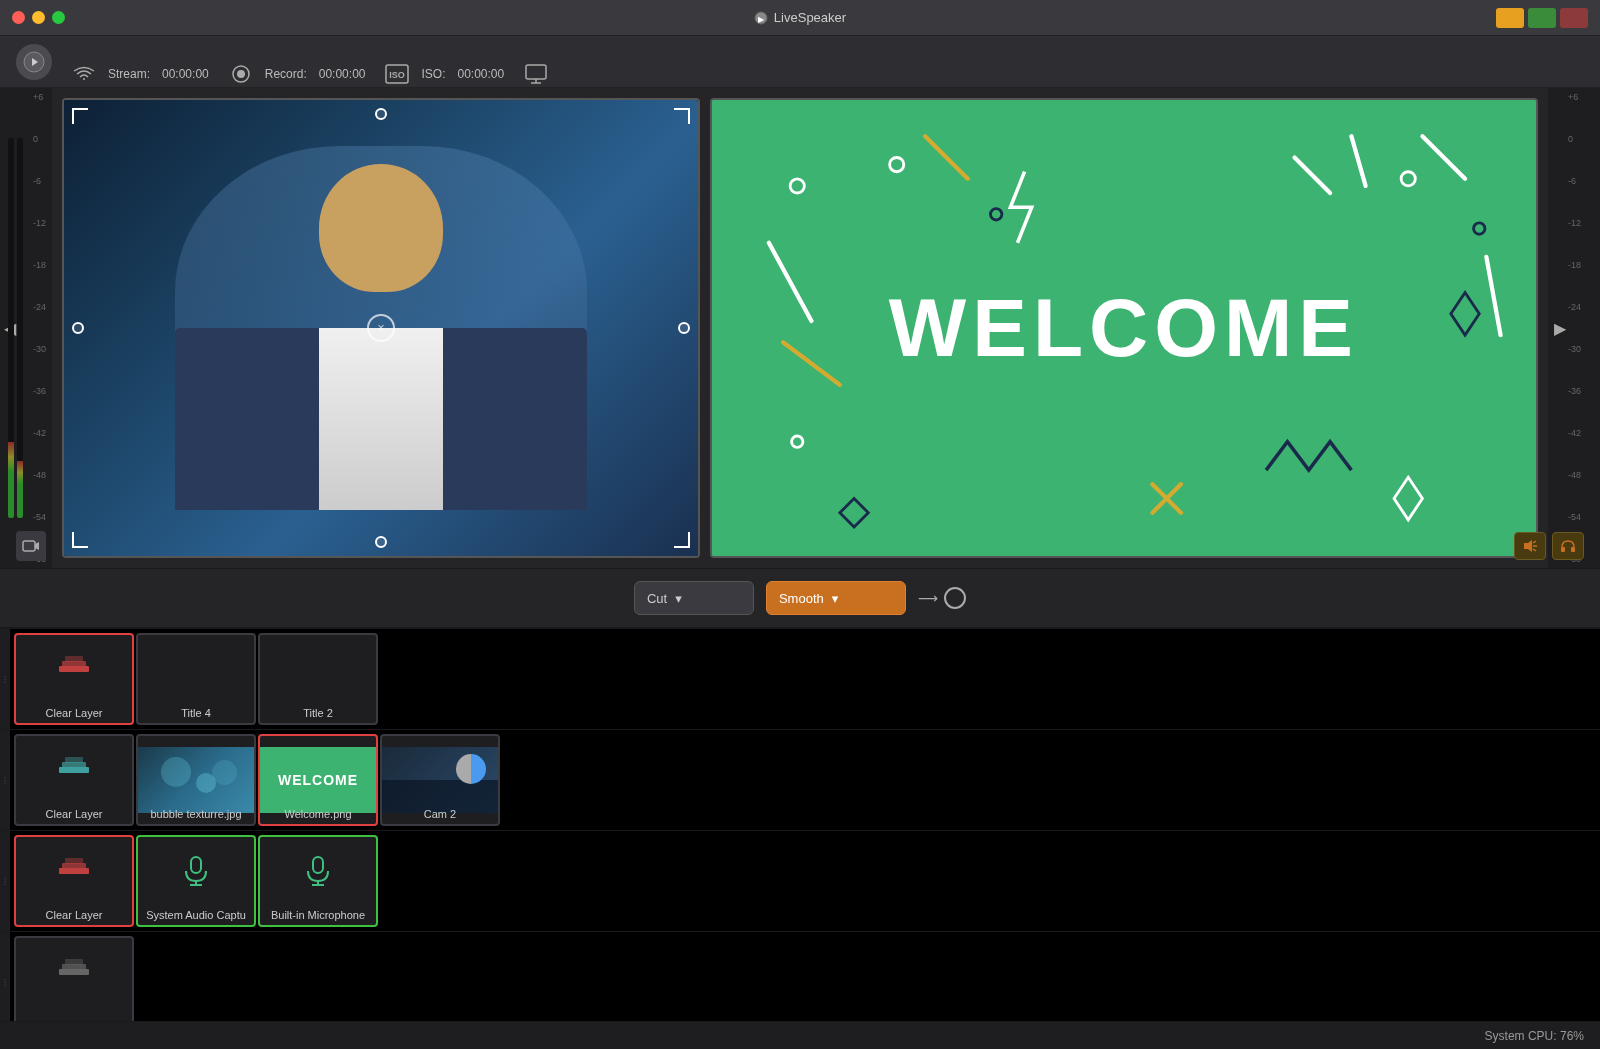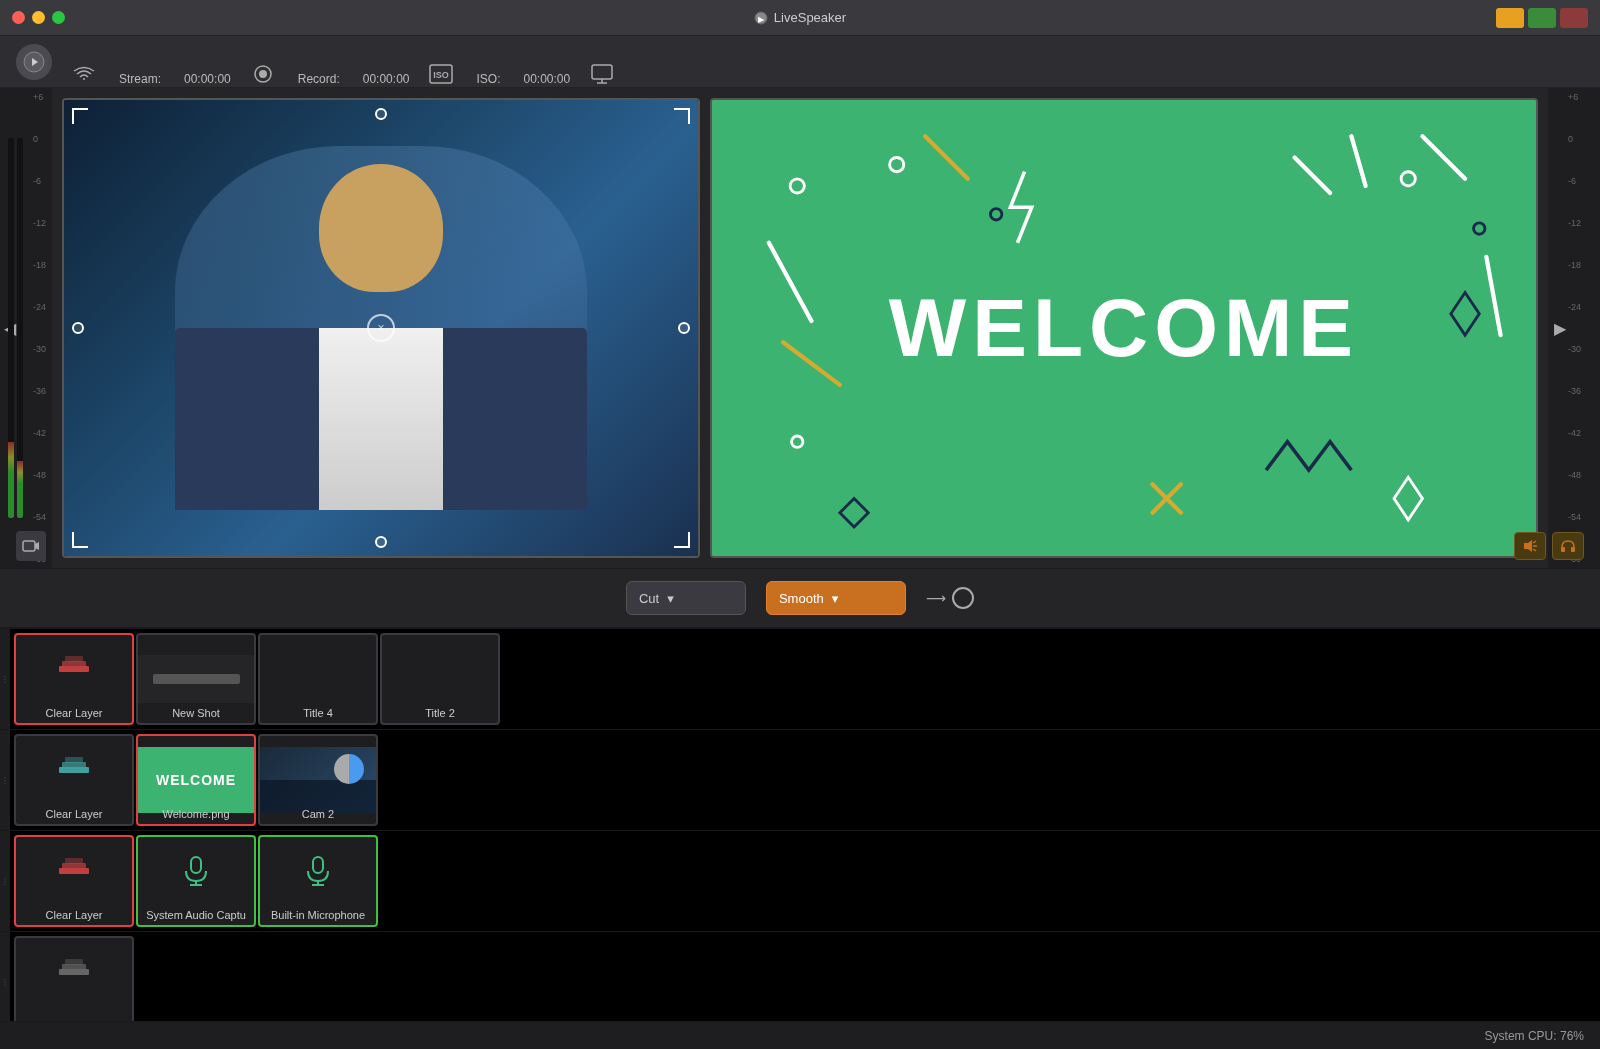--- a/index.html
+++ b/index.html
@@ -76,22 +76,22 @@
     .toolbar-logo {
       width: 36px; height: 36px;
       border-radius: 50%;
       background: #4a4a50;
       display: flex; align-items: center; justify-content: center;
       font-size: 18px;
       color: #aaa;
     }
     .toolbar-item {
       display: flex;
-      align-items: flex-end;
-      gap: 23px;
+      align-items: center;
+      gap: 12px;
       font-size: 12px;
       color: #bbb;
       margin-top: 24px;
     }
     .toolbar-icon {
       width: 24px; height: 24px;
       display: flex; align-items: center; justify-content: center;
       font-size: 16px;
       color: #aaa;
     }
@@ -208,21 +208,21 @@
     }
 
     
     .transition-bar {
       width: 100%;
       height: 60px;
       background: #252528;
       display: flex;
       align-items: center;
       justify-content: center;
-      gap: 20px;
+      gap: 12px;
       border-top: 1px solid #1a1a1e;
       border-bottom: 1px solid #1a1a1e;
     }
     .transition-dropdown {
       height: 34px;
       background: #3a3a40;
       border: 1px solid #555;
       border-radius: 6px;
       color: #ccc;
       font-size: 13px;
@@ -584,26 +584,20 @@
         <div style="margin-bottom:16px;">
           <svg width="30" height="26" viewBox="0 0 30 26">
               <rect x="0" y="10" width="30" height="6" rx="1" fill="#c04040"></rect>
               <rect x="3" y="5" width="24" height="6" rx="1" fill="#c04040" opacity="0.7"></rect>
               <rect x="6" y="0" width="18" height="6" rx="1" fill="#c04040" opacity="0.4"></rect>
             </svg>
         </div>
         <span class="layer-cell-label">Clear Layer</span>
       </div>
 
-      <div class="layer-cell">
-        <div style="width:100%; height:55%; background:#252528; display:flex; align-items:center; justify-content:center; margin-bottom:0; position:relative;">
-          <div style="width:75%; height:10px; background:#555; border-radius:2px;"></div>
-        </div>
-        <span class="layer-cell-label">New Shot</span>
-      </div>
 
       <div class="layer-cell">
         <span class="layer-cell-label">Title 4</span>
       </div>
 
       <div class="layer-cell">
         <span class="layer-cell-label">Title 2</span>
       </div>
     </div>
   </div>
@@ -619,20 +613,28 @@
           <svg width="30" height="26" viewBox="0 0 30 26">
               <rect x="0" y="10" width="30" height="6" rx="1" fill="#40a0a0"></rect>
               <rect x="3" y="5" width="24" height="6" rx="1" fill="#40a0a0" opacity="0.7"></rect>
               <rect x="6" y="0" width="18" height="6" rx="1" fill="#40a0a0" opacity="0.4"></rect>
             </svg>
         </div>
         <span class="layer-cell-label">Clear Layer</span>
       </div>
 
 
+      <div class="layer-cell">
+        <div style="width:100%; height:75%; background:linear-gradient(135deg, #1a3a4a 0%, #2a6a8a 50%, #3a8aaa 100%); position:relative; overflow:hidden;">
+          <div style="position:absolute; top:15%; left:20%; width:30px; height:30px; background:rgba(100,200,220,0.3); border-radius:50%;"></div>
+          <div style="position:absolute; top:40%; left:50%; width:20px; height:20px; background:rgba(100,200,220,0.4); border-radius:50%;"></div>
+          <div style="position:absolute; top:20%; right:15%; width:25px; height:25px; background:rgba(100,200,220,0.2); border-radius:50%;"></div>
+        </div>
+        <span class="layer-cell-label">bubble texturre.jpg</span>
+      </div>
 
       <div class="layer-cell active-red">
         <div style="width:100%; height:75%; background:#3cb371; display:flex; align-items:center; justify-content:center; position:relative; overflow:hidden;">
           <span style="font-family:Impact,sans-serif; font-size:14px; font-weight:900; color:#fff; letter-spacing:1px;">WELCOME</span>
         </div>
         <span class="layer-cell-label">Welcome.png</span>
       </div>
 
       <div class="layer-cell">
         <div style="width:100%; height:75%; background:linear-gradient(135deg, #1a2a3a 0%, #2a4a6a 100%); position:relative; overflow:hidden;">

